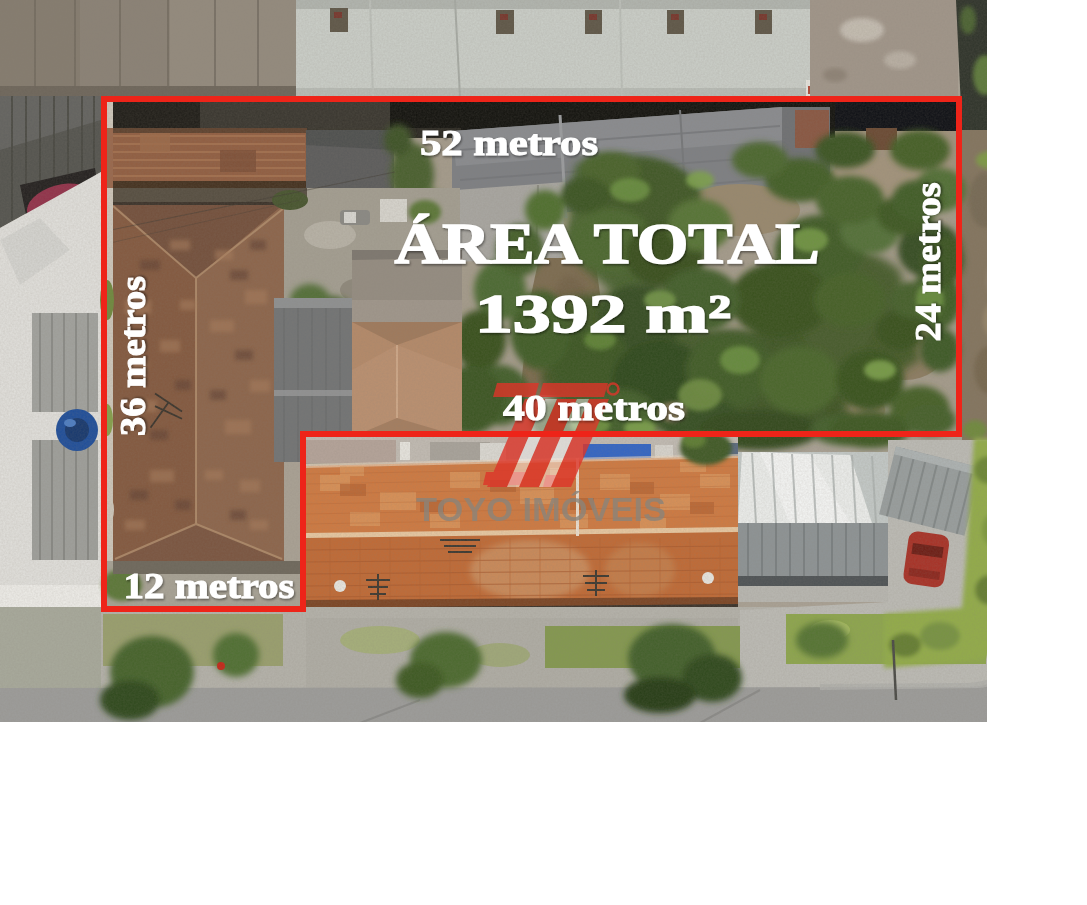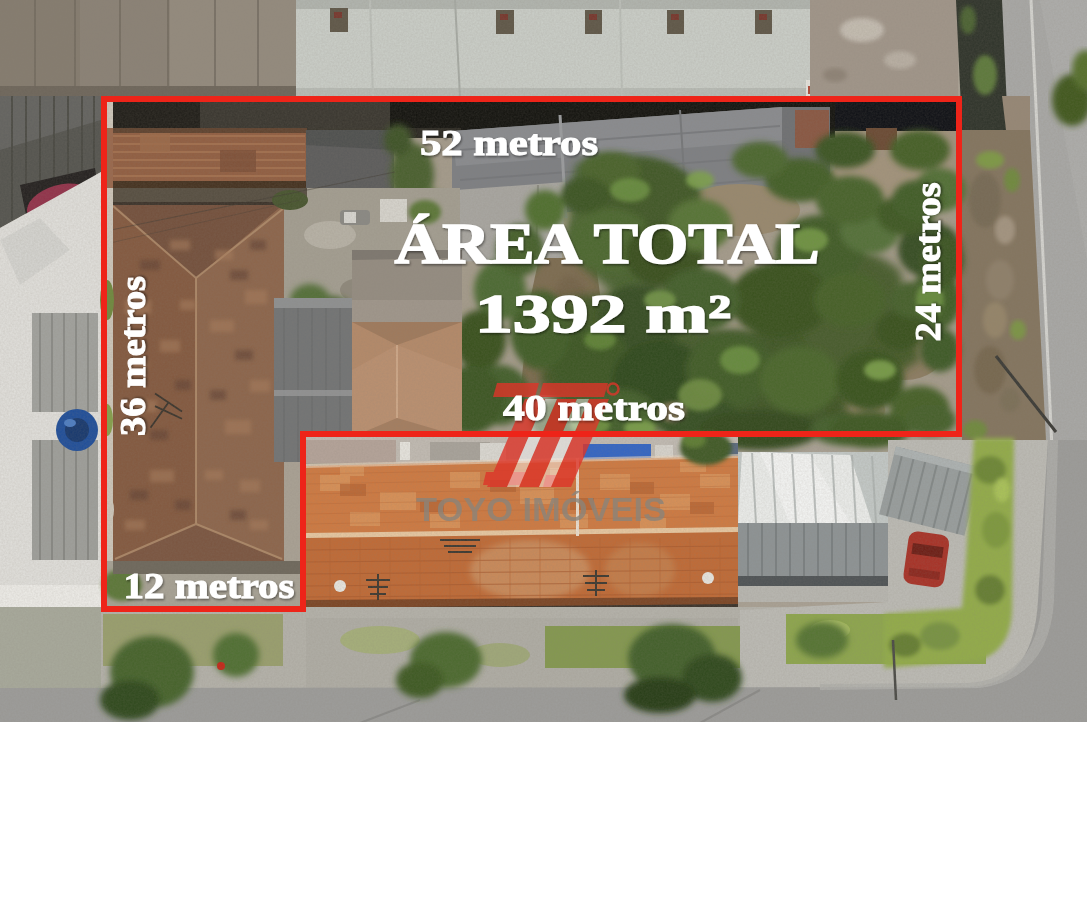--- a/index.html
+++ b/index.html
@@ -1,16 +1,16 @@
 <!DOCTYPE html>
 <html><head>
 <meta charset="utf-8">
 <style>
 html,body{margin:0;padding:0;background:#ffffff;}
-#page{width:1087px;height:905px;position:relative;background:#ec4899;overflow:hidden;
+#page{width:987px;height:905px;position:relative;background:#ec4899;overflow:hidden;
  font-family:"Liberation Serif", serif;}
 svg{display:block;}
 </style>
 </head>
 <body>
 <div id="page">
 <svg width="1087" height="905" viewBox="0 0 1087 905">
 <defs>
 <filter id="blur3">
           <feGaussianBlur stdDeviation="3"></feGaussianBlur>

